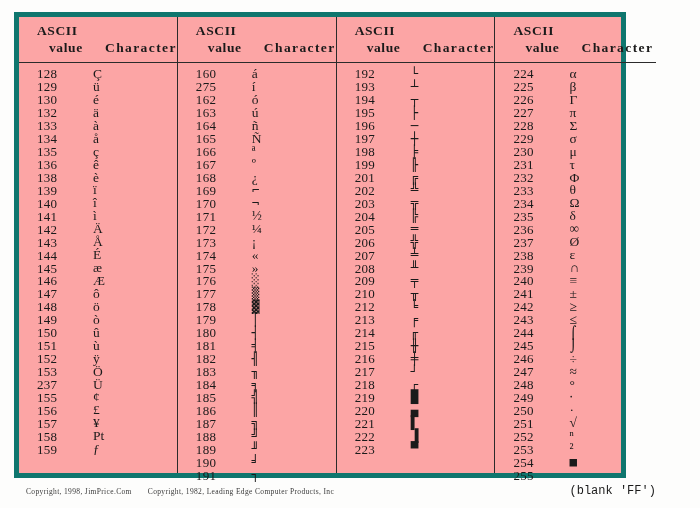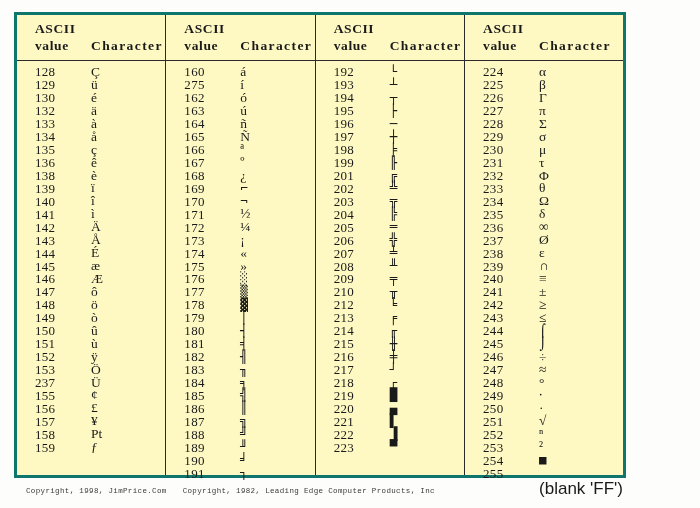--- a/index.html
+++ b/index.html
@@ -22,24 +22,24 @@
     inset: 0;
     background: #fdfdfc;
   }
 
   #table-frame {
     position: absolute;
     left: 14px;
     top: 12px;
     width: 612px;
     height: 466px;
-    border: 3px solid #0f766e;
+    border: 5px solid #0f766e;
     box-sizing: border-box;
     display: flex;
-    background: #fef9c3;
+    background: #fca5a5;
   }
 
   .col-block {
     flex: 1 1 0;
     box-sizing: border-box;
     position: relative;
     border-right: 1px solid #2b2b2b;
     padding: 0;
   }
   .col-block:last-child { border-right: none; }
@@ -55,20 +55,21 @@
     font-family: "Liberation Serif", "DejaVu Serif", serif;
     font-weight: bold;
     font-size: 13.5px;
     letter-spacing: 0.6px;
     line-height: 17px;
   }
   .head-row2 {
     display: flex;
     align-items: baseline;
     line-height: 18px;
+    margin-left: 12px;
   }
   .head-value {
     font-weight: bold;
     font-size: 13.5px;
     letter-spacing: 0.6px;
     width: 56px;
     flex: none;
   }
   .head-character {
     font-weight: bold;
@@ -108,30 +109,30 @@
   .cell-char.serifchar {
     font-family: "Liberation Serif", "DejaVu Serif", serif;
     font-size: 13.5px;
   }
   .cell-char.blockchar {
     font-family: "DejaVu Sans Mono", "Liberation Mono", monospace;
     font-size: 12.5px;
     letter-spacing: -0.5px;
   }
   .cell-char.note {
-    font-family: Liberation Sans, sans-serif;
-    font-size: 17px;
+    font-family: Liberation Mono, monospace;
+    font-size: 12px;
     margin-top: 32px;
   }
 
   #footer {
     position: absolute;
     left: 26px;
     top: 487px;
-    font-family: Liberation Mono, monospace;
+    font-family: Liberation Serif, serif;
     font-size: 7.5px;
     letter-spacing: 0.35px;
     color: #3a3a3a;
     white-space: pre;
     text-align: right;
   }
   .foot-seg { display: inline; }
   .foot-gap { display: inline-block; width: 16px; }
 </style>
 </head>

